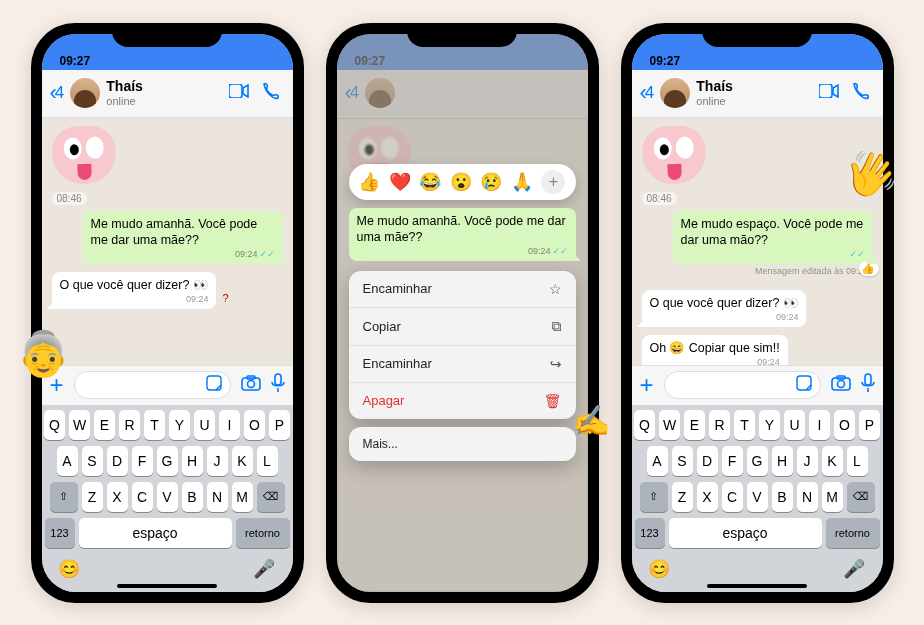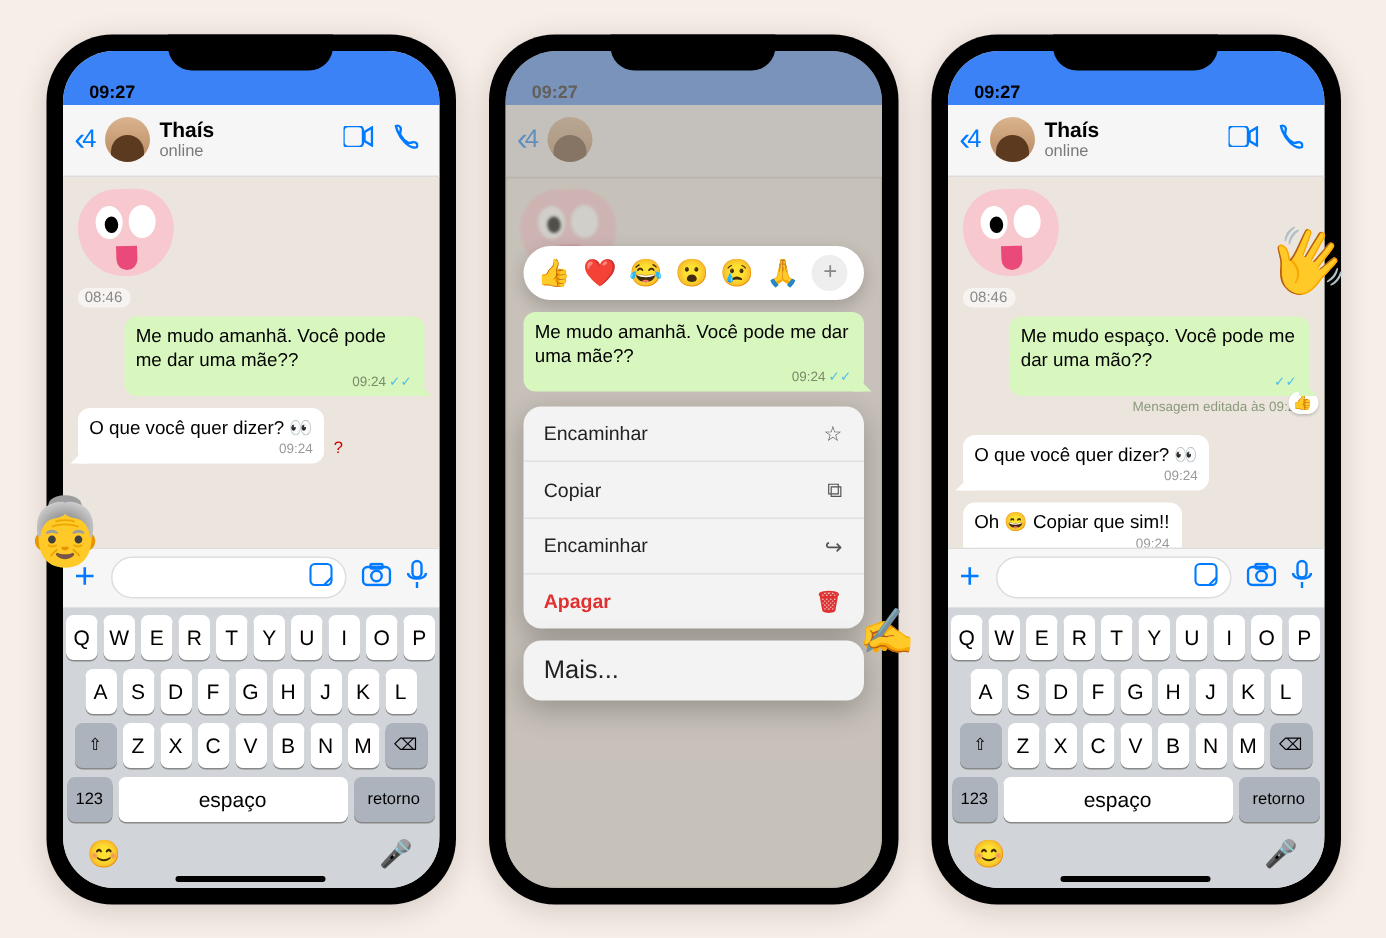--- a/index.html
+++ b/index.html
@@ -50,25 +50,25 @@
   .kbottom { display:flex; align-items:center; justify-content:space-between; padding:4px 14px 0; color:#4a4f57; font-size:18px; }
   .home-ind { width:100px; height:4px; background:#000; border-radius:3px; margin:4px auto 0; }
   
   .blurred { background:#d7d1c8; }
   .dim { position:absolute; inset:0; background:rgba(120,116,108,.55); }
   .popup-wrap { position:absolute; left:0; right:0; top:130px; padding:0 12px; z-index:5; }
   .react-bar { background:#fff; border-radius:22px; height:36px; display:flex; align-items:center; justify-content:space-around; padding:0 6px; margin-bottom:8px; box-shadow:0 4px 12px rgba(0,0,0,.2); font-size:18px; }
   .react-plus { width:24px; height:24px; border-radius:50%; background:#eee; color:#888; display:flex; align-items:center; justify-content:center; font-size:16px; }
   .menu { background:#f3f3f3; border-radius:12px; margin-top:10px; overflow:hidden; box-shadow:0 6px 20px rgba(0,0,0,.25); }
   .menu-item { display:flex; align-items:center; justify-content:space-between; padding:10px 14px; font-size:13px; border-bottom:1px solid #e0e0e0; color:#222; }
-  .menu-item:last-child { border-bottom:none;font-weight:bold; }
+  .menu-item:last-child { border-bottom:none; }
   .menu-item.danger { color:#e03030; }
   .menu-item .mi-icon { color:#555; font-size:14px; }
   .highlight { position:absolute; width:50px; height:36px; background:#6ec28a; border-radius:50%; opacity:.5; }
-  .menu-more { background:#f3f3f3; border-radius:12px; margin-top:8px; padding:10px 14px; font-size:17px; color:#222; box-shadow:0 6px 20px rgba(0,0,0,.25); }
+  .menu-more { background:#f3f3f3; border-radius:12px; margin-top:8px; padding:10px 14px; font-size:12px; color:#222; box-shadow:0 6px 20px rgba(0,0,0,.25); }
   
   .deco { position:absolute; font-size:44px; z-index:30; }
   .deco-old { left:16px; top:328px; }
   .deco-wave { right:24px; top:148px; transform:scaleX(-1); }
   .deco-write { position:absolute; font-size:30px; z-index:30; }
   .red-q { color:#c00; font-size:11px; margin-left:4px; }
 </style>
 </head>
 <body>
 

